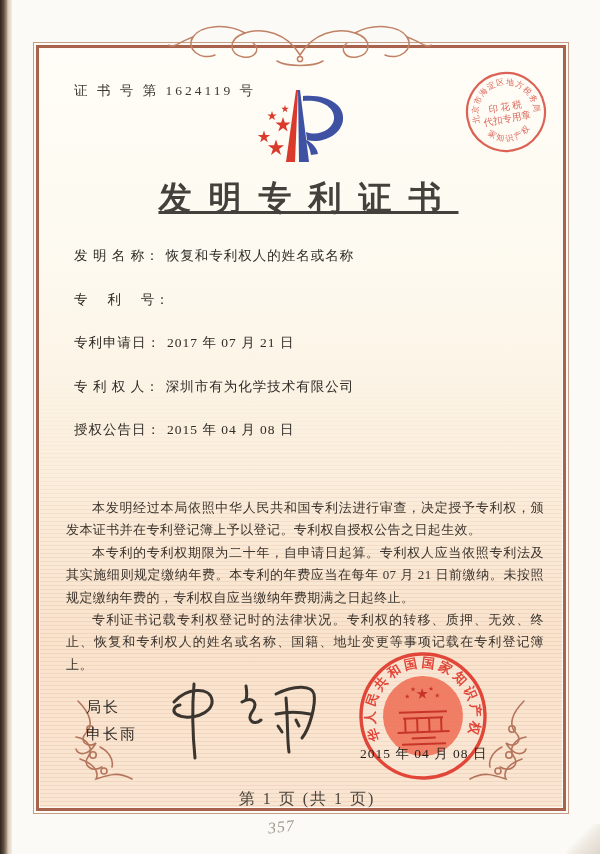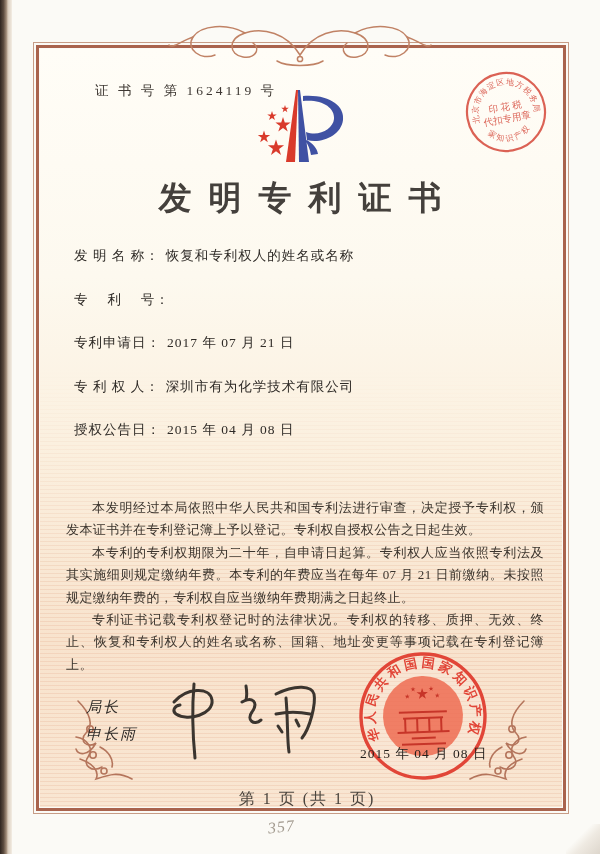--- a/index.html
+++ b/index.html
@@ -28,34 +28,34 @@
     background:repeating-linear-gradient(180deg,rgba(214,122,82,0.14) 0 1px,rgba(255,255,255,0) 1px 4px);
     -webkit-mask-image:linear-gradient(180deg,transparent 0 42%,#000 70%);
     mask-image:linear-gradient(180deg,transparent 0 42%,#000 70%);}
 
   .ornament-top{position:absolute;left:50%;transform:translateX(-50%);top:21px;z-index:5;}
   .flourish{position:absolute;z-index:5;}
   .flourish.bl{left:40px;bottom:32px;}
   .flourish.br{right:40px;bottom:32px;transform:scaleX(-1);}
 
   
-  .cert-no{position:absolute;left:74px;top:82px;font-size:13.5px;letter-spacing:3px;color:#3e3833;z-index:6;margin-left:21px;}
+  .cert-no{position:absolute;left:74px;top:82px;font-size:13.5px;letter-spacing:3px;color:#3e3833;z-index:6;}
   .logo{position:absolute;left:233px;top:82px;z-index:6;}
   .tax-stamp{position:absolute;left:458px;top:64px;z-index:7;opacity:.85;transform:rotate(-10deg);}
   .title{position:absolute;left:0;right:0;top:176px;text-align:center;
-    font-size:33px;font-weight:bold;letter-spacing:17px;text-indent:17px;color:#44403c;z-index:6;}
+    font-size:33px;font-weight:bold;letter-spacing:17px;text-indent:17px;color:#44403c;z-index:6;text-decoration:underline;}
   .fields{position:absolute;left:74px;right:56px;top:247px;z-index:6;text-align:center;}
   .field-row{display:flex;height:43.5px;align-items:flex-start;
     font-size:13.5px;color:#2f2b27;letter-spacing:1px;}
   .field-row .label{white-space:pre;flex:0 0 auto;}
   .field-row .value{white-space:pre;margin-left:6px;}
   .paras{position:absolute;left:66px;right:56px;top:497px;z-index:6;
     font-size:13px;line-height:22.4px;color:#3b342d;text-align:justify;}
   .paras p{margin:0;text-indent:2em;letter-spacing:.4px;}
-  .officer{position:absolute;left:86px;top:694px;z-index:6;font-size:15px;color:#2f2b28;line-height:27px;letter-spacing:2px;font-style:italic;}
+  .officer{position:absolute;left:86px;top:694px;z-index:6;font-size:15px;color:#2f2b28;line-height:27px;letter-spacing:2px;}
   .signature{position:absolute;left:158px;top:668px;z-index:7;}
   .official-seal{position:absolute;left:355px;top:648px;z-index:6;opacity:.92;transform:rotate(-2deg);}
   .seal-date{position:absolute;left:360px;top:745px;z-index:8;font-size:13.5px;color:#241f1b;letter-spacing:1px;white-space:pre;}
   .footer{position:absolute;left:14px;right:0;top:789px;text-align:center;font-size:16px;color:#4a443d;letter-spacing:2px;z-index:6;}
   .pencil{position:absolute;left:268px;top:818px;font-style:italic;font-size:16px;color:#a29a8f;transform:rotate(-6deg);letter-spacing:1px;}
 </style>
 </head>
 <body>
 
 <div class="page">

